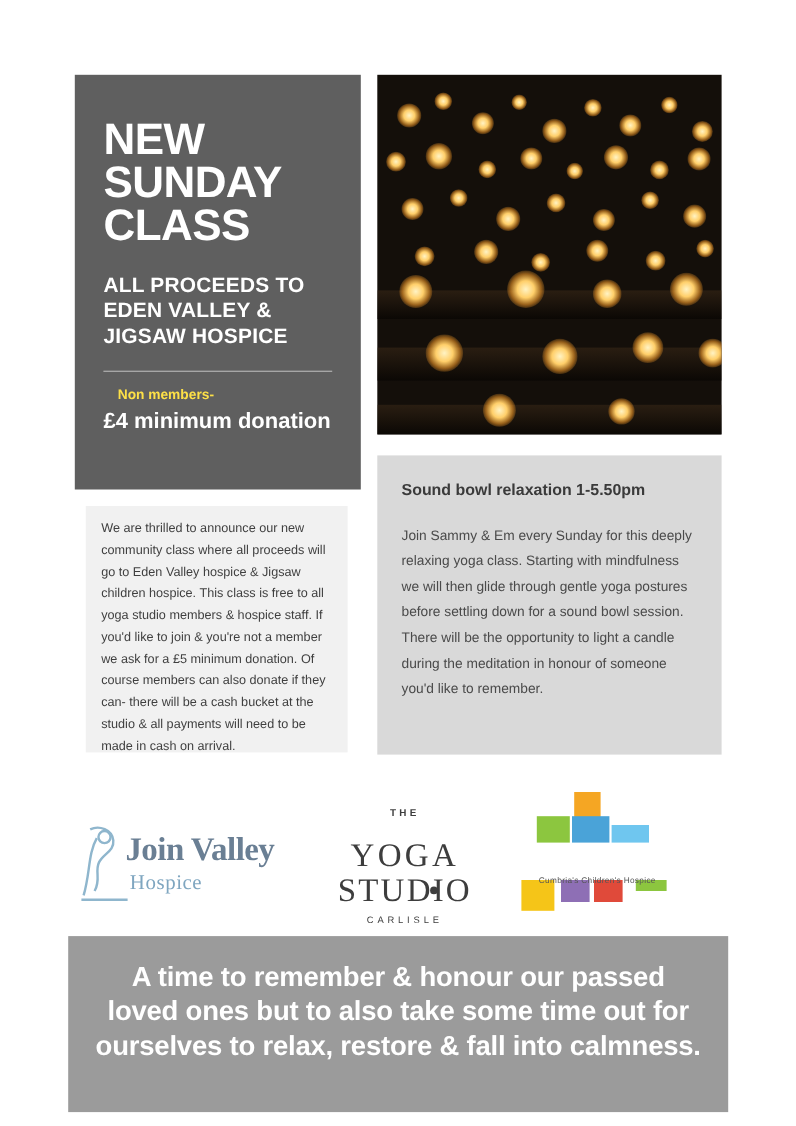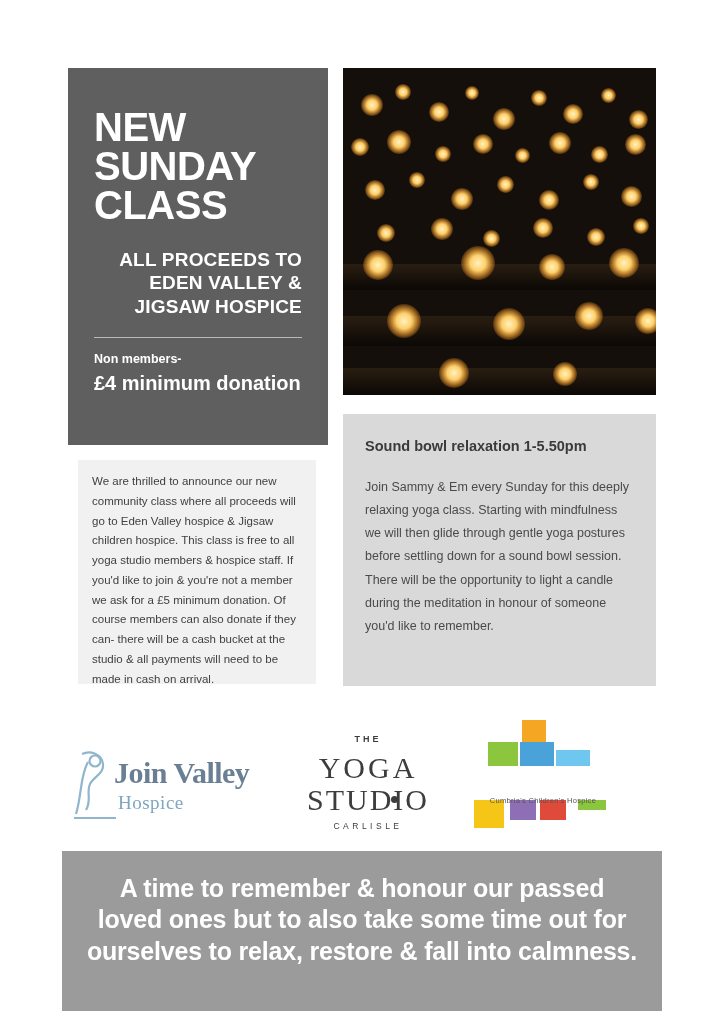--- a/index.html
+++ b/index.html
@@ -46,32 +46,32 @@
   .hero-title span { display: block; }
   .hero-sub {
     color: #ffffff;
     font-size: 19px;
     line-height: 1.25;
     font-weight: bold;
     margin-top: 22px;
     text-transform: uppercase;
     letter-spacing: 0.2px;
   }
-  .hero-sub span { display: block; text-align: right; }
+  .hero-sub span { display: block; }
   .hero-rule {
     border: none;
     border-top: 1px solid #b9b9b9;
     margin: 18px 0 14px 0;
     width: 100%;
   }
   .hero-nonmembers {
-    color: #ffffff;
+    color: #fde047;
     font-size: 12.5px;
     font-weight: bold;
-    margin: 0 0 6px 0;
+    margin: 0 0 6px 13px;
   }
   .hero-donation {
     color: #ffffff;
     font-size: 20px;
     font-weight: bold;
     margin: 0;
   }
 
   
   .photo {
@@ -189,21 +189,21 @@
     top: 22px;
     width: 140px;
     height: 92px;
     text-align: center;
     color: #3d3d3d;
   }
   .logo-yoga .the {
     font-size: 9px;
     letter-spacing: 3px;
     font-weight: bold;
-    margin-bottom: 8px;
+    margin-bottom: 18px;
   }
   .logo-yoga .yoga {
     font-family: "Liberation Serif", serif;
     font-size: 30px;
     letter-spacing: 3px;
     line-height: 1.05;
   }
   .logo-yoga .studio {
     font-family: "Liberation Serif", serif;
     font-size: 30px;

